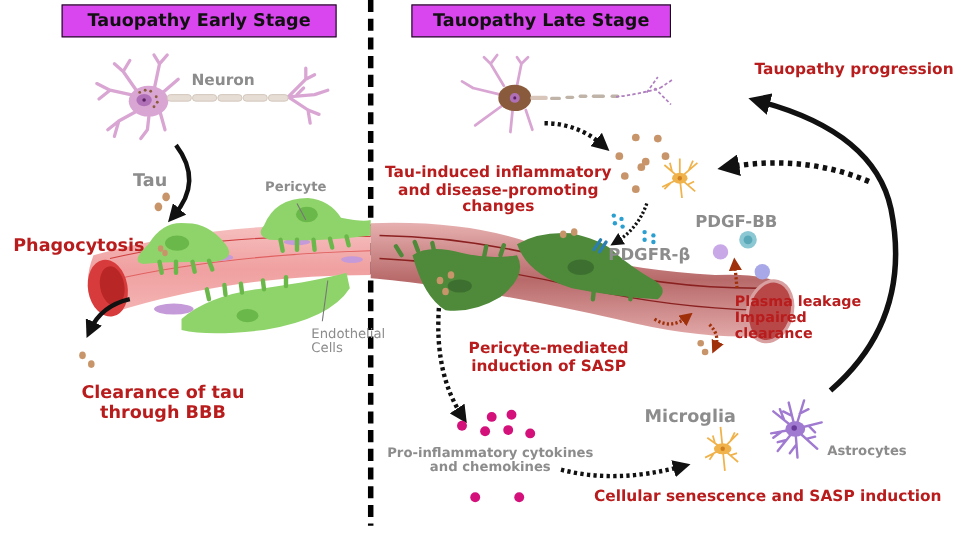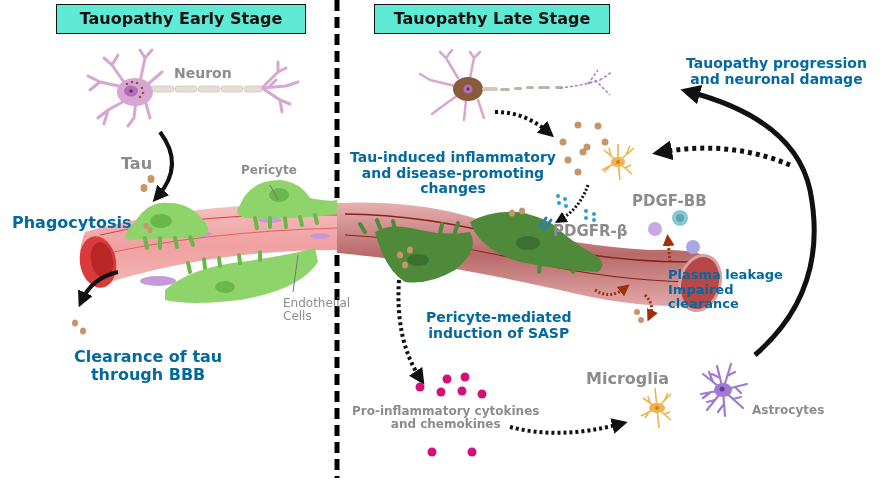--- a/index.html
+++ b/index.html
@@ -1,22 +1,22 @@
 <!DOCTYPE html>
 <html><head>
 <meta charset="utf-8">
 <style>
   html, body { margin:0; padding:0; background:#ffffff; }
   body { width:886px; height:495px; position:relative; overflow:hidden; font-family:"DejaVu Sans", sans-serif; }
   #art { position:absolute; left:0; top:0; width:886px; height:495px; }
   .lbl { position:absolute; white-space:nowrap; line-height:1.12; }
-  .bold { font-weight:bold; color:#0369a1; }
+  .bold { font-weight:bold; color:#b91c1c; }
   .grey { font-weight:bold; color:#8c8c8c; }
   .thin { font-weight:normal; color:#8c8c8c; }
-  .stage-box { position:absolute; border:1.5px solid #111; background:#5eead4; text-align:center; font-weight:bold; color:#111; font-size:16px; line-height:28px; height:28px; }
+  .stage-box { position:absolute; border:1.5px solid #111; background:#d946ef; text-align:center; font-weight:bold; color:#111; font-size:16px; line-height:28px; height:28px; }
   .center { text-align:center; }
 </style>
 </head>
 <body>
 
 <svg id="art" viewBox="0 0 886 495" xmlns="http://www.w3.org/2000/svg">
   <defs>
     <marker id="ah" viewBox="0 0 10 10" refX="5" refY="5" markerWidth="4" markerHeight="4" orient="auto-start-reverse">
       <path d="M0,0 L10,5 L0,10 z" fill="#111"></path>
     </marker>
@@ -275,21 +275,20 @@
   <div>Endothelial</div>
   <div>Cells</div>
 </div>
 <div class="lbl bold center" style="left:74px;top:348px;font-size:16px;">
   <div>Clearance of tau</div>
   <div>through BBB</div>
 </div>
 
 <div class="lbl bold center" style="left:686px;top:56px;font-size:14px;">
   <div>Tauopathy progression</div>
-  <div>and neuronal damage</div>
 </div>
 <div class="lbl bold center" style="left:350px;top:150px;font-size:14px;text-align:center;">
   <div>Tau-induced inflammatory</div>
   <div>and disease-promoting</div>
   <div>changes</div>
 </div>
 <div class="lbl grey" style="left:588px;top:193px;font-size:15px;margin-left:44px;">PDGF-BB</div>
 <div class="lbl grey" style="left:553px;top:223px;font-size:15px;">PDGFR-β</div>
 <div class="lbl bold" style="left:668px;top:268px;font-size:13px;">
   <div>Plasma leakage</div>
@@ -300,13 +299,14 @@
   <div>Pericyte-mediated</div>
   <div>induction of SASP</div>
 </div>
 <div class="lbl grey center" style="left:352px;top:405px;font-size:12px;">
   <div>Pro-inflammatory cytokines</div>
   <div>and chemokines</div>
 </div>
 <div class="lbl grey" style="left:586px;top:370px;font-size:16px;">Microglia</div>
 <div class="lbl grey" style="left:752px;top:404px;font-size:12px;">Astrocytes</div>
 <div class="lbl bold" style="left:540px;top:444px;font-size:14px;">
+  <div>Cellular senescence and SASP induction</div>
 </div>
 
 </body></html>

